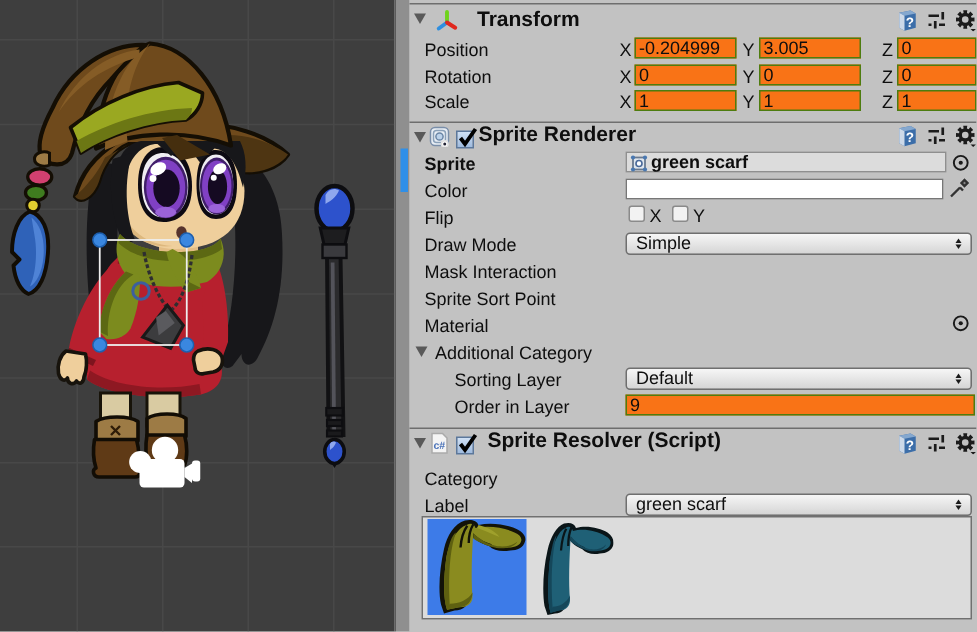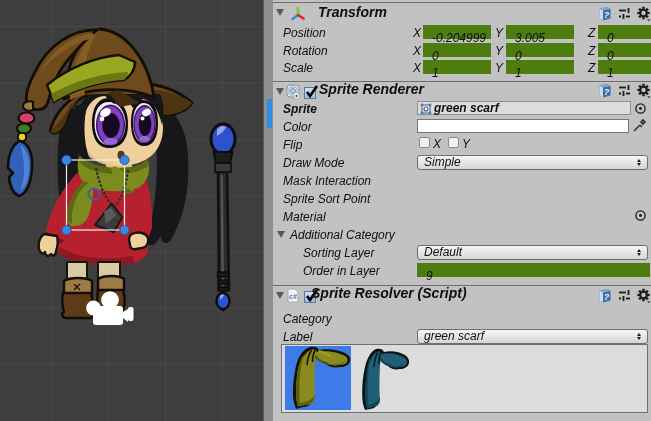--- a/index.html
+++ b/index.html
@@ -1,28 +1,28 @@
 <!DOCTYPE html>
 <html><head>
 <meta charset="utf-8">
 <style>
 * { margin:0; padding:0; box-sizing:border-box; }
 html,body { width:651px; height:421px; overflow:hidden; background:#c2c2c2;
   font-family:"Liberation Sans", sans-serif; }
-#stage { position:relative; width:651px; height:301px;font-style:italic; }
+#stage { position:relative; width:651px; height:301px; }
 #scene { position:absolute; left:0; top:0; width:263px; height:421px; background:#3e3e3e; }
 #splitter { position:absolute; left:263px; top:0; width:10px; height:421px; background:#8f8f8f; border-left:1px solid #5a5a5a;}
 #sbthumb { position:absolute; left:267px; top:99px; width:5px; height:29px; background:#2f8fe8; }
 #inspector { position:absolute; left:273px; top:0; width:378px; height:421px; background:#c2c2c2;
   font-size:12px; color:#0e0e0e; }
 .lab { position:absolute; left:10px; white-space:nowrap; }
 .lab2 { position:absolute; left:30px; white-space:nowrap; }
 .hdrtxt { position:absolute; left:45px; font-weight:bold; white-space:nowrap; font-size:14px; }
 .fold { position:absolute; width:0; height:0; border-left:4.5px solid transparent; border-right:4.5px solid transparent; border-top:7px solid #595959; }
-.tfield { position:absolute; background:#ef4444; border:7px solid #4d7c0f; height:14px; font-size:12px; padding:0 2px; line-height:12px; color:#0e0e0e; }
+.tfield { position:absolute; background:#f97316; border:1px solid #4d7c0f; height:14px; font-size:12px; padding:0 2px; line-height:12px; color:#0e0e0e; }
 .drop { position:absolute; left:144px; width:231px; height:15px; background:linear-gradient(#f6f6f6,#d5d5d5); border:1px solid #6f6f6f; border-radius:3px; font-size:12px; line-height:13px; padding-left:6px; color:#0e0e0e; }
 .drop .arr { position:absolute; right:6px; top:2.5px; }
 .arr .up { display:block; width:0;height:0;border-left:2.8px solid transparent;border-right:2.8px solid transparent;border-bottom:3.4px solid #1a1a1a; margin-bottom:1.6px;}
 .arr .dn { display:block; width:0;height:0;border-left:2.8px solid transparent;border-right:2.8px solid transparent;border-top:3.4px solid #1a1a1a;}
 .objfield { position:absolute; left:144px; width:214px; height:14px; background:#dcdcdc; border:1px solid #8f8f8f; font-size:12px; line-height:12px; color:#0e0e0e; }
 .divider { position:absolute; left:0; width:378px; height:1px; background:#6e6e6e; }
 .cb { position:absolute; width:12px; height:12px; background:linear-gradient(#cfe0f4,#9fbbdf); border:1px solid #5c789c; }
 .cb svg { position:absolute; left:-1px; top:-4px; }
 .hicons { position:absolute; left:324px; width:54px; height:15px; }
 </style>
@@ -327,21 +327,21 @@
     <div class="fold" style="left:3px; top:292px"></div>
     <svg style="position:absolute;left:14px;top:288px" width="12" height="15" viewBox="0 0 12 15">
       <path d="M1 1 L8 1 L11 4 L11 14 L1 14 Z" fill="#f4f4f4" stroke="#aaa"></path>
       <text x="2" y="11" font-size="7" font-weight="bold" fill="#4a72b8" font-family="Liberation Sans">c#</text>
     </svg>
     <div class="cb" style="left:31px;top:291px">
         <svg width="16" height="16" viewBox="0 0 16 16">
           <path d="M3 8 L6 12 L13 2" stroke="#000" stroke-width="2.6" fill="none"></path>
         </svg>
       </div>
-    <div class="hdrtxt" style="top:284.5px;left:38px">Sprite Resolver (Script)</div>
+    <div class="hdrtxt" style="top:284.5px;left:52px">Sprite Resolver (Script)</div>
     <svg class="hicons" style="top:288px" width="54" height="15" viewBox="0 0 54 15">
       <g>
         <path d="M 2.5,2.5 L 10,1 L 13.5,3 L 13.5,12.5 L 6,14.5 L 2.5,12.5 Z" fill="#3c6ea9"></path>
         <path d="M 2.5,2.5 L 10,1 L 13.5,3 L 6,4.5 Z" fill="#85a8cf"></path>
         <path d="M 2.5,2.5 L 6,4.5 L 6,14.5 L 2.5,12.5 Z" fill="#cdd9e8"></path>
         <text x="9.5" y="11.8" font-size="9" font-weight="bold" fill="#ffffff" text-anchor="middle" font-family="Liberation Sans">?</text>
       </g>
       <g stroke="#1b1b1b" stroke-width="1.8">
         <line x1="22" y1="4.5" x2="29" y2="4.5"></line>
         <line x1="31.5" y1="2" x2="31.5" y2="7"></line>

